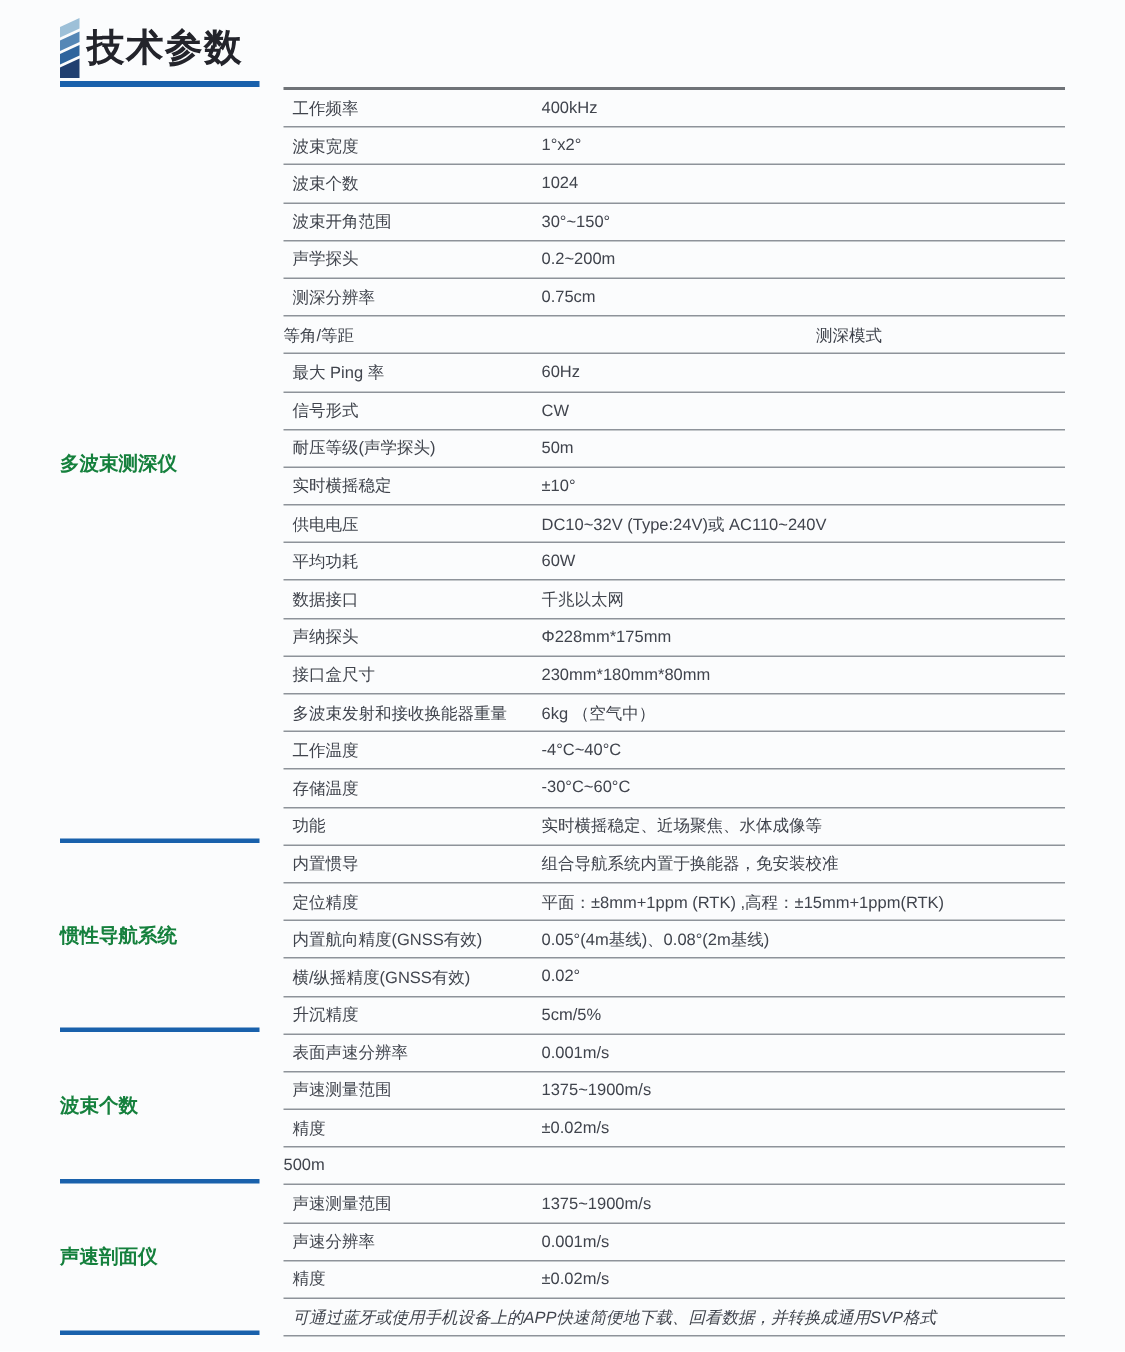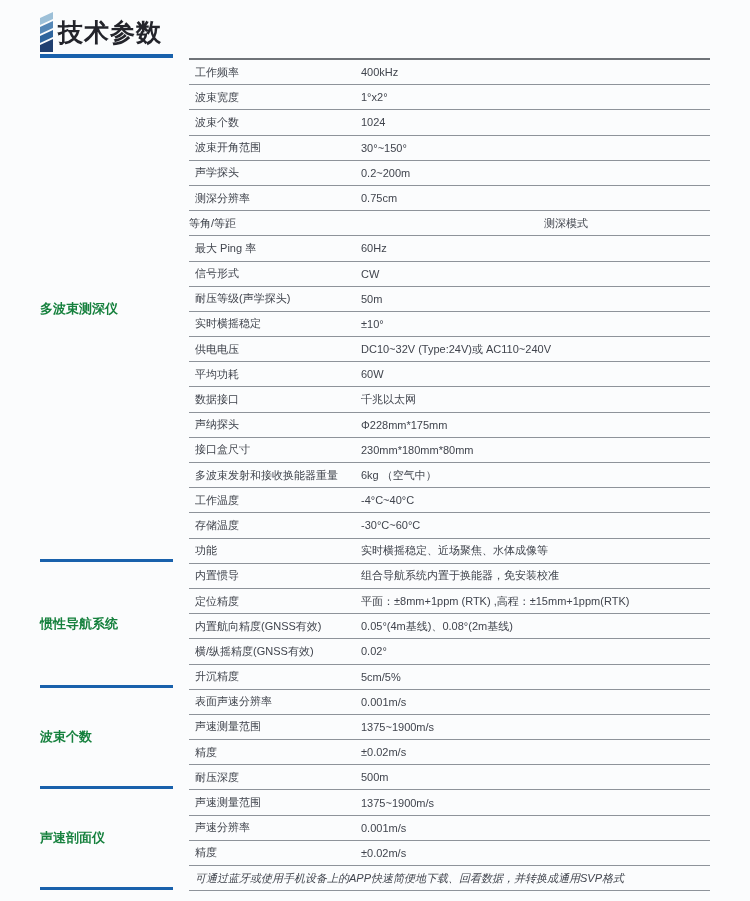--- a/index.html
+++ b/index.html
@@ -214,21 +214,20 @@
       <div class="cell name">声速测量范围</div>
       <div class="cell value">1375~1900m/s</div>
     </div>
 
     <div class="row">
       <div class="cell name">精度</div>
       <div class="cell value">±0.02m/s</div>
     </div>
 
     <div class="row">
-      <div class="cell name">耐压深度</div>
       <div class="cell value">500m</div>
     </div>
 
     <div class="row">
       <div class="cell name">声速测量范围</div>
       <div class="cell value">1375~1900m/s</div>
     </div>
 
     <div class="row">
       <div class="cell name">声速分辨率</div>

